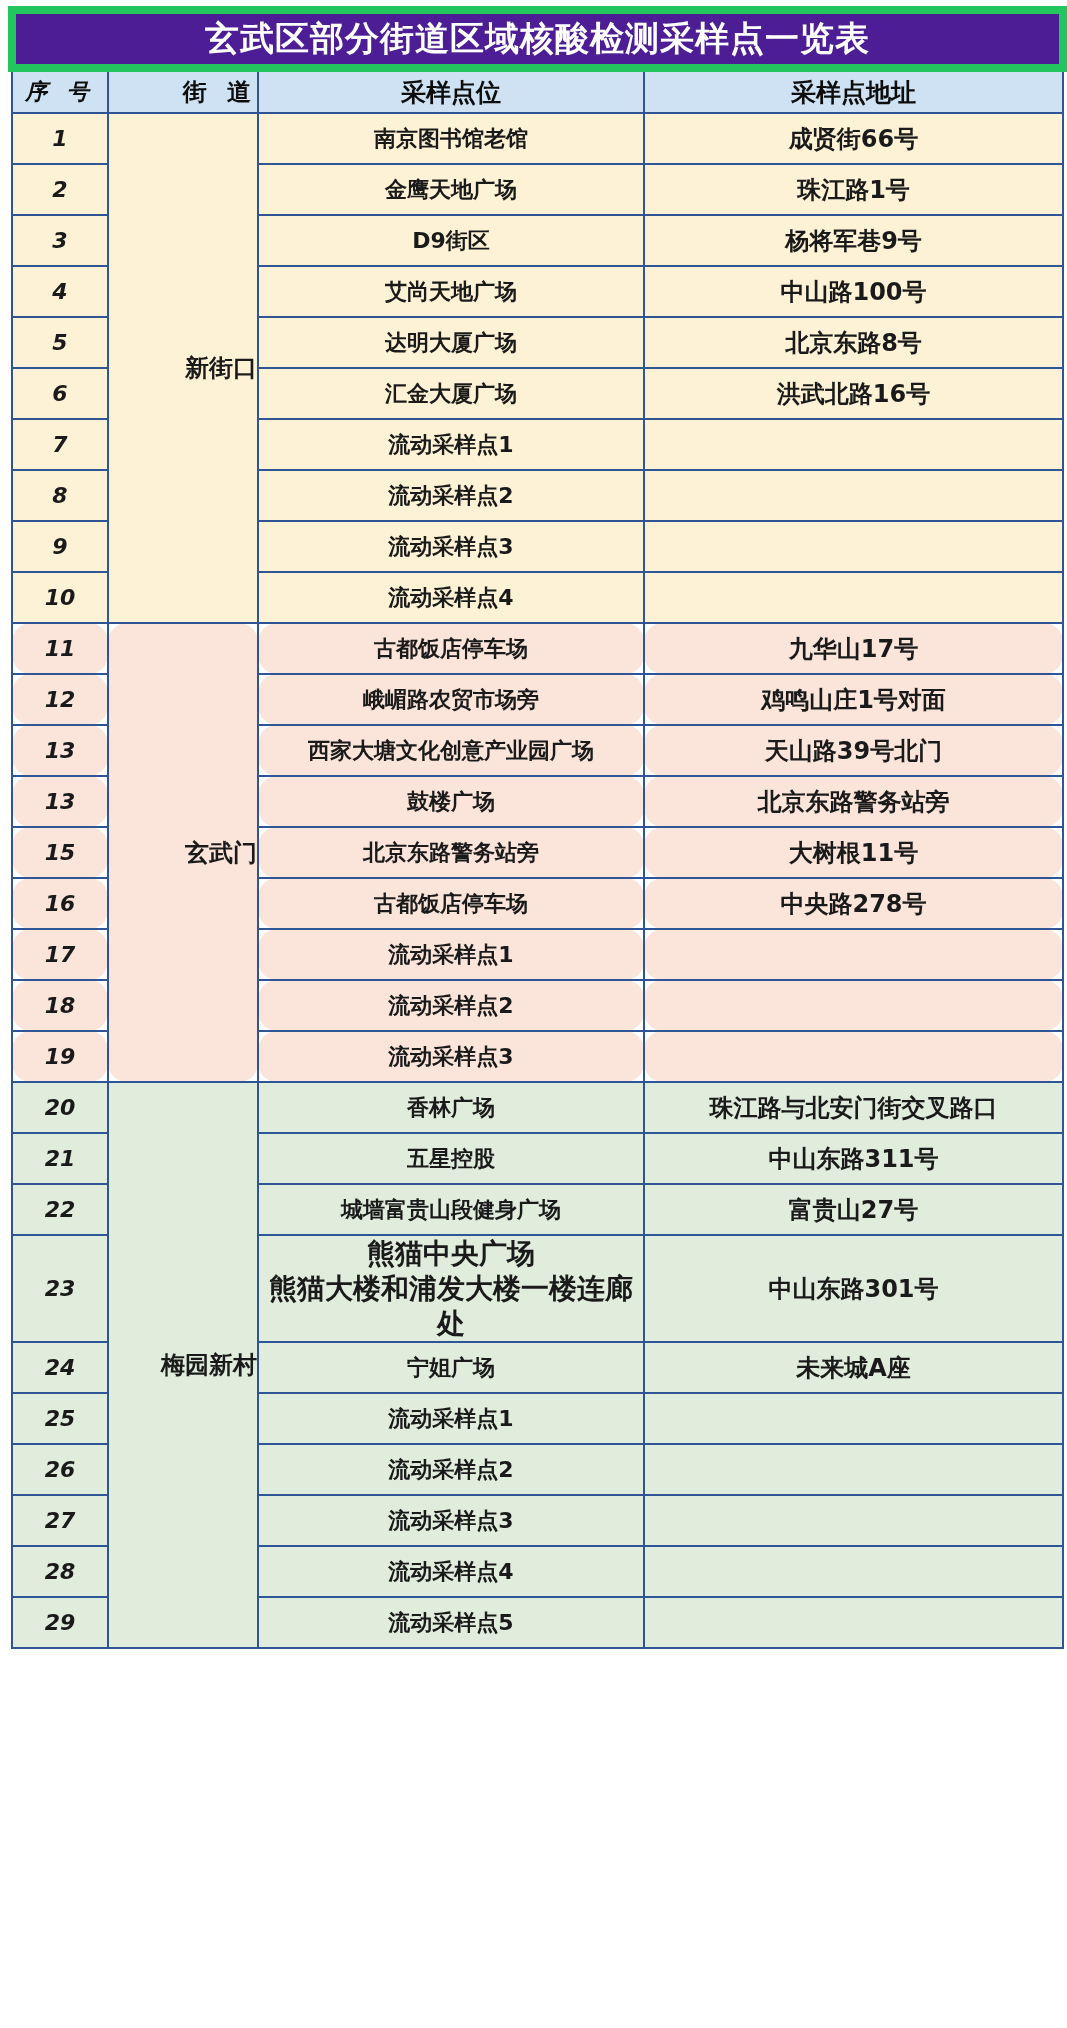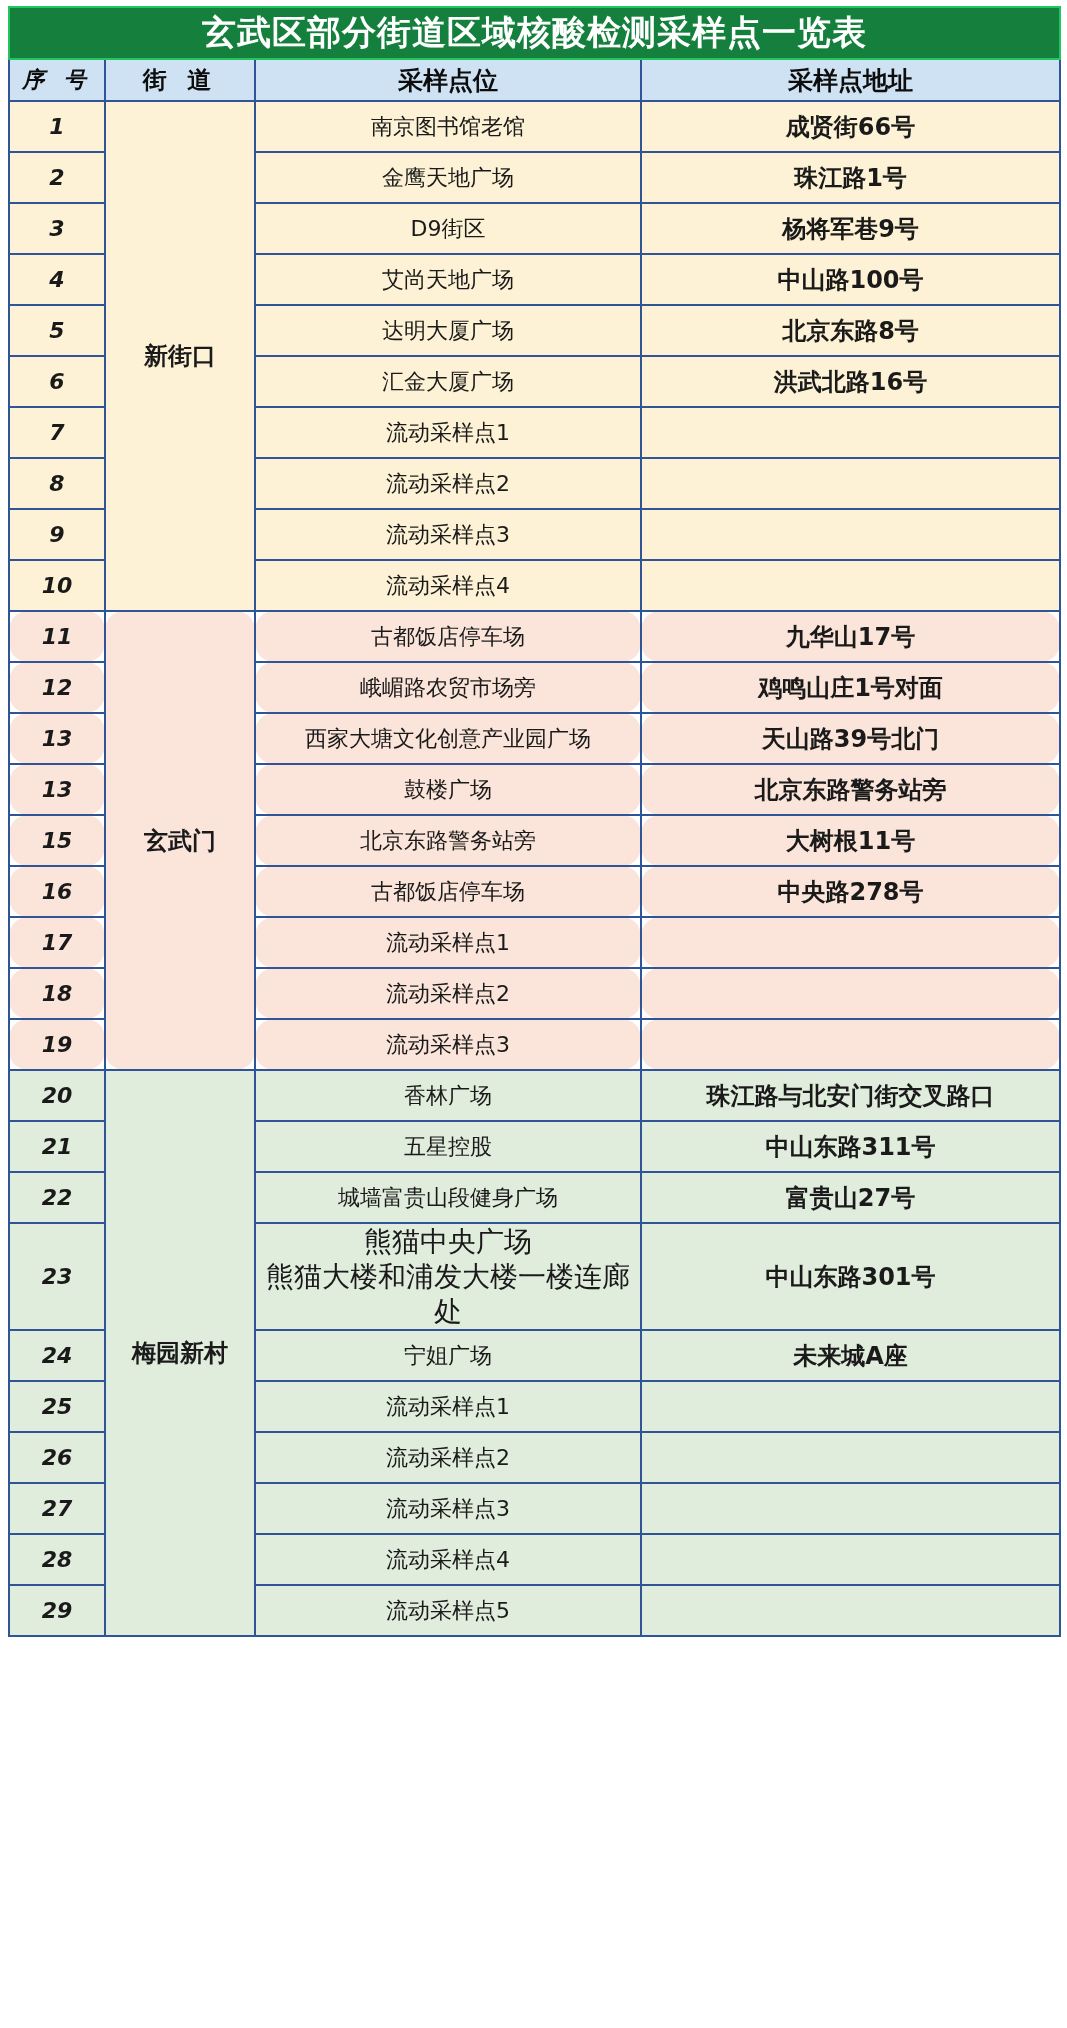--- a/index.html
+++ b/index.html
@@ -30,47 +30,48 @@
   td, th {
     border: 2px solid #2f5597;
     padding: 0;
     text-align: center;
     vertical-align: middle;
     font-weight: bold;
     color: #1a1a1a;
   }
 
   .title-cell {
-    background: #15803d;
+    background: #4c1d95;
     color: #ffffff;
     font-size: 34px;
     letter-spacing: 1px;
     height: 50px;
-    border: 2px solid #22c55e;
+    border: 8px solid #22c55e;
     font-weight: bold;
   }
 
   .head-cell {
     background: #cfe2f3;
     font-size: 25px;
     height: 40px;
     color: #0d0d0d;
   }
   .head-cell.seq { letter-spacing: 6px; }
   .head-cell.street { letter-spacing: 6px; }
 
   .row-h { height: 51px; }
   .row-h-tall { height: 60px; margin-left: 44px; }
 
   td.seq { font-size: 22px; font-style: italic; }
-  td.site { font-size: 22px; font-weight: normal; }
+  td.site { font-size: 22px; font-weight: bold; }
   td.addr { font-size: 24px; font-weight: bold; }
   td.street {
     font-size: 24px;
     font-weight: bold;
+    text-align: right;
   }
   td.site .two-line {
     line-height: 1.25;
     font-size: 28px;
   }
 
   
   .g0 { background: #fdf2d5; }
   .g1 { background: #fbe4da; border-radius: 19px; }
   .g2 { background: #e0ecdc; }

